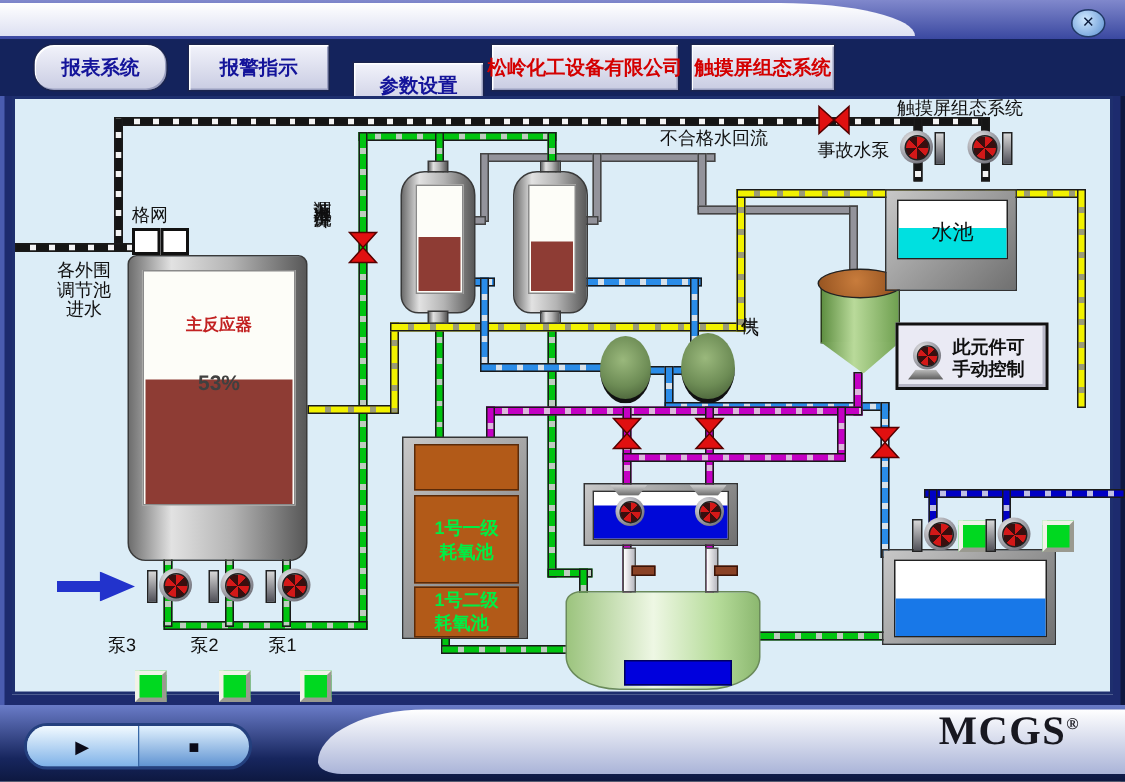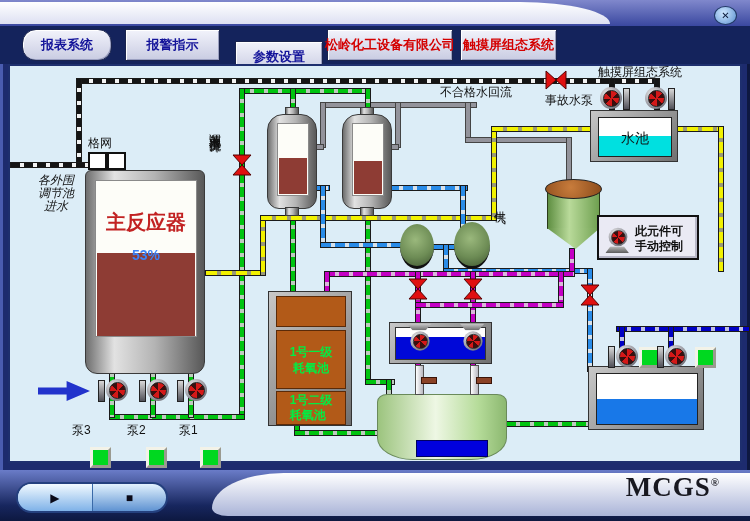--- a/index.html
+++ b/index.html
@@ -157,31 +157,31 @@
     <div class="pv pm" style="left:314px;top:205px;height:26px;"></div>
     <div class="pv pm" style="left:405px;top:205px;height:59px;"></div>
     <div class="pv pm" style="left:460px;top:205px;height:59px;"></div>
     <div class="pv pm" style="left:548px;top:205px;height:37px;"></div>
     <div class="ph pm" style="left:405px;top:236px;width:149px;"></div>
     <div class="pv pm" style="left:405px;top:292px;height:40px;"></div>
     <div class="pv pm" style="left:460px;top:292px;height:40px;"></div>
 
     <div class="abs metal" style="left:75px;top:104px;width:120px;height:204px;border-radius:6px 6px 12px 12px;">
       <div class="abs inner-white" style="left:9px;top:9px;width:102px;height:157px;">
-        <div class="abs" style="left:0;top:28px;width:100px;text-align:center;font-size:20px;font-weight:bold;color:#c22222;">主反应器</div>
+        <div class="abs" style="left:0;top:28px;width:100px;text-align:center;font-size:11px;font-weight:bold;color:#c22222;">主反应器</div>
         <div class="abs maroon" style="left:1px;top:72px;width:98px;height:83px;"></div>
-        <div class="abs" style="left:0;top:66px;width:100px;text-align:center;font-size:14px;font-weight:bold;color:#3b82f6;">53%</div>
+        <div class="abs" style="left:0;top:66px;width:100px;text-align:center;font-size:14px;font-weight:bold;color:#404040;">53%</div>
       </div>
     </div>
 
     <div class="abs lbl" style="left:78px;top:71px;">格网</div>
     <div class="abs" style="left:78px;top:86px;width:19px;height:18px;background:#fff;border:2px solid #111;box-sizing:border-box;"></div>
     <div class="abs" style="left:97px;top:86px;width:19px;height:18px;background:#fff;border:2px solid #111;box-sizing:border-box;"></div>
 
-    <div class="abs lbl pre" style="left:16px;top:108px;width:60px;text-align:center;font-style:italic;">各外围
+    <div class="abs lbl pre" style="left:16px;top:108px;width:60px;text-align:center;">各外围
 调节池
 进水</div>
 
     <div class="abs lbl v-text" style="left:198px;top:58px;height:110px;">调节池出水流量计</div>
 
     <div class="abs metal" style="left:275px;top:41px;width:14px;height:9px;"></div>
     <div class="abs metal" style="left:257px;top:48px;width:50px;height:95px;border-radius:16px 16px 12px 12px;">
       <div class="abs inner-white" style="left:9px;top:8px;width:32px;height:73px;">
         <div class="abs maroon" style="left:1px;top:34px;width:28px;height:36px;"></div>
       </div>
@@ -233,21 +233,21 @@
     <div class="abs" style="left:367px;top:328px;width:130px;height:66px;background:linear-gradient(90deg,#9cc47e,#eef7e4 45%,#b6dc9a 78%,#8cb870);border:1px solid #6a8a5a;border-radius:10px 10px 36px 36px / 8px 8px 22px 22px;box-sizing:border-box;">
       <div class="abs" style="left:38px;top:45px;width:70px;height:15px;background:#0000dd;border:1px solid #000060;"></div>
     </div>
 
     <div class="abs grayframe" style="left:578px;top:300px;width:116px;height:64px;">
       <div class="abs" style="left:7px;top:6px;width:102px;height:52px;background:#fff;border:1px solid #222;box-sizing:border-box;">
         <div class="abs" style="left:0;top:25px;width:100px;height:25px;background:#1878e8;"></div>
       </div>
     </div>
 
-    <div class="abs grayframe" style="left:580px;top:44px;width:88px;height:52px;">
+    <div class="abs grayframe" style="left:580px;top:60px;width:88px;height:68px;">
       <div class="abs" style="left:7px;top:6px;width:74px;height:40px;background:#fff;border:1px solid #222;box-sizing:border-box;">
         <div class="abs" style="left:0;top:18px;width:72px;height:20px;background:#00e0e0;"></div>
         <div class="abs" style="left:0;top:12px;width:72px;text-align:center;font-size:14px;color:#101010;">水池</div>
       </div>
     </div>
 
     <div class="abs notebox" style="left:587px;top:149px;width:102px;height:45px;">
       <div class="abs pump" style="left:2px;top:8px;transform:scale(.85);">
           <i class="rotor"></i>
           <i class="basebot"></i>

